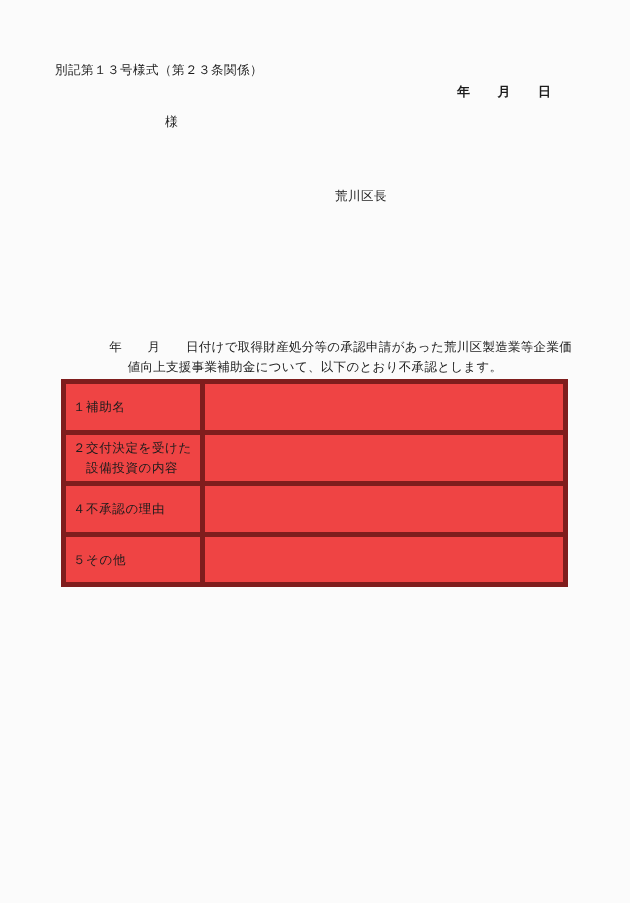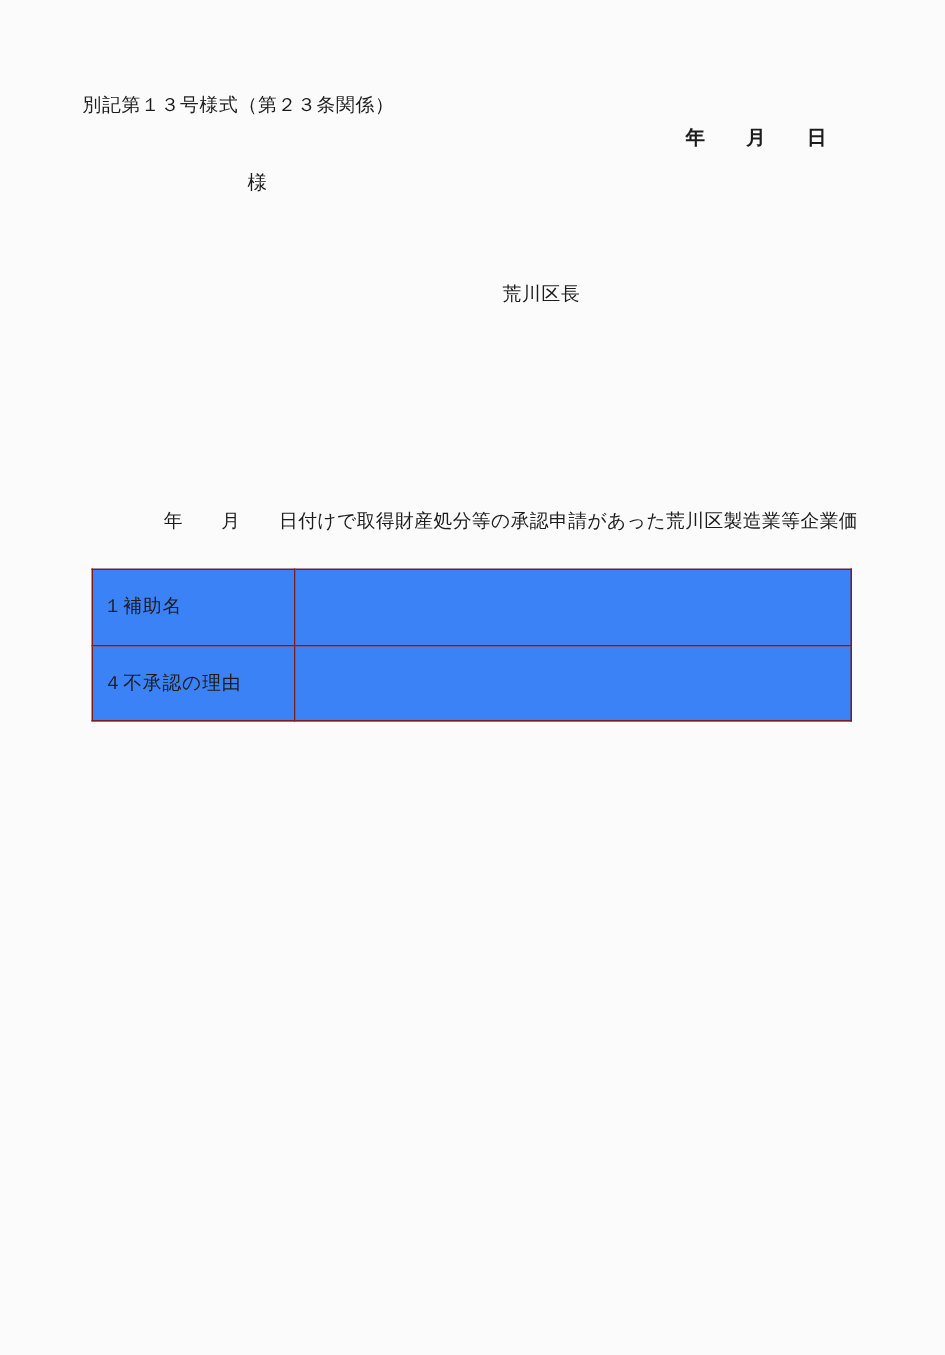--- a/index.html
+++ b/index.html
@@ -75,24 +75,23 @@
   .form-table {
     position: absolute;
     left: 61px;
     top: 379px;
     width: 507px;
     border-collapse: collapse;
     table-layout: fixed;
   }
   .form-table th,
   .form-table td {
-    border: 1px solid #7f1d1d;
+    border: 5px solid #7f1d1d;
     padding: 0;
-    background: #3b82f6;
-    font-family: Liberation Mono, monospace;
+    background: #ef4444;
   }
   .form-table th {
     width: 127px;
     font-weight: normal;
     text-align: left;
     vertical-align: middle;
     padding-left: 7px;
     font-size: 12.5px;
     letter-spacing: 0.6px;
   }
@@ -112,32 +111,46 @@
 
   <div class="date-line">年　　月　　日</div>
 
   <div class="addressee">様</div>
 
   <div class="sender">荒川区長</div>
 
 
   <div class="body-text">
     <div>　　　　年　　月　　日付けで取得財産処分等の承認申請があった荒川区製造業等企業価</div>
+    <div>値向上支援事業補助金について、以下のとおり不承認とします。</div>
   </div>
 
   <table class="form-table">
     <tbody>
       <tr>
         <th>
           <div>１補助名</div>
         </th>
         <td></td>
       </tr>
       <tr>
         <th>
+          <div>２交付決定を受けた</div>
+          <div>　設備投資の内容</div>
+        </th>
+        <td></td>
+      </tr>
+      <tr>
+        <th>
           <div>４不承認の理由</div>
+        </th>
+        <td></td>
+      </tr>
+      <tr>
+        <th>
+          <div>５その他</div>
         </th>
         <td></td>
       </tr>
     </tbody>
   </table>
 
 </div>
 
 </body></html>

